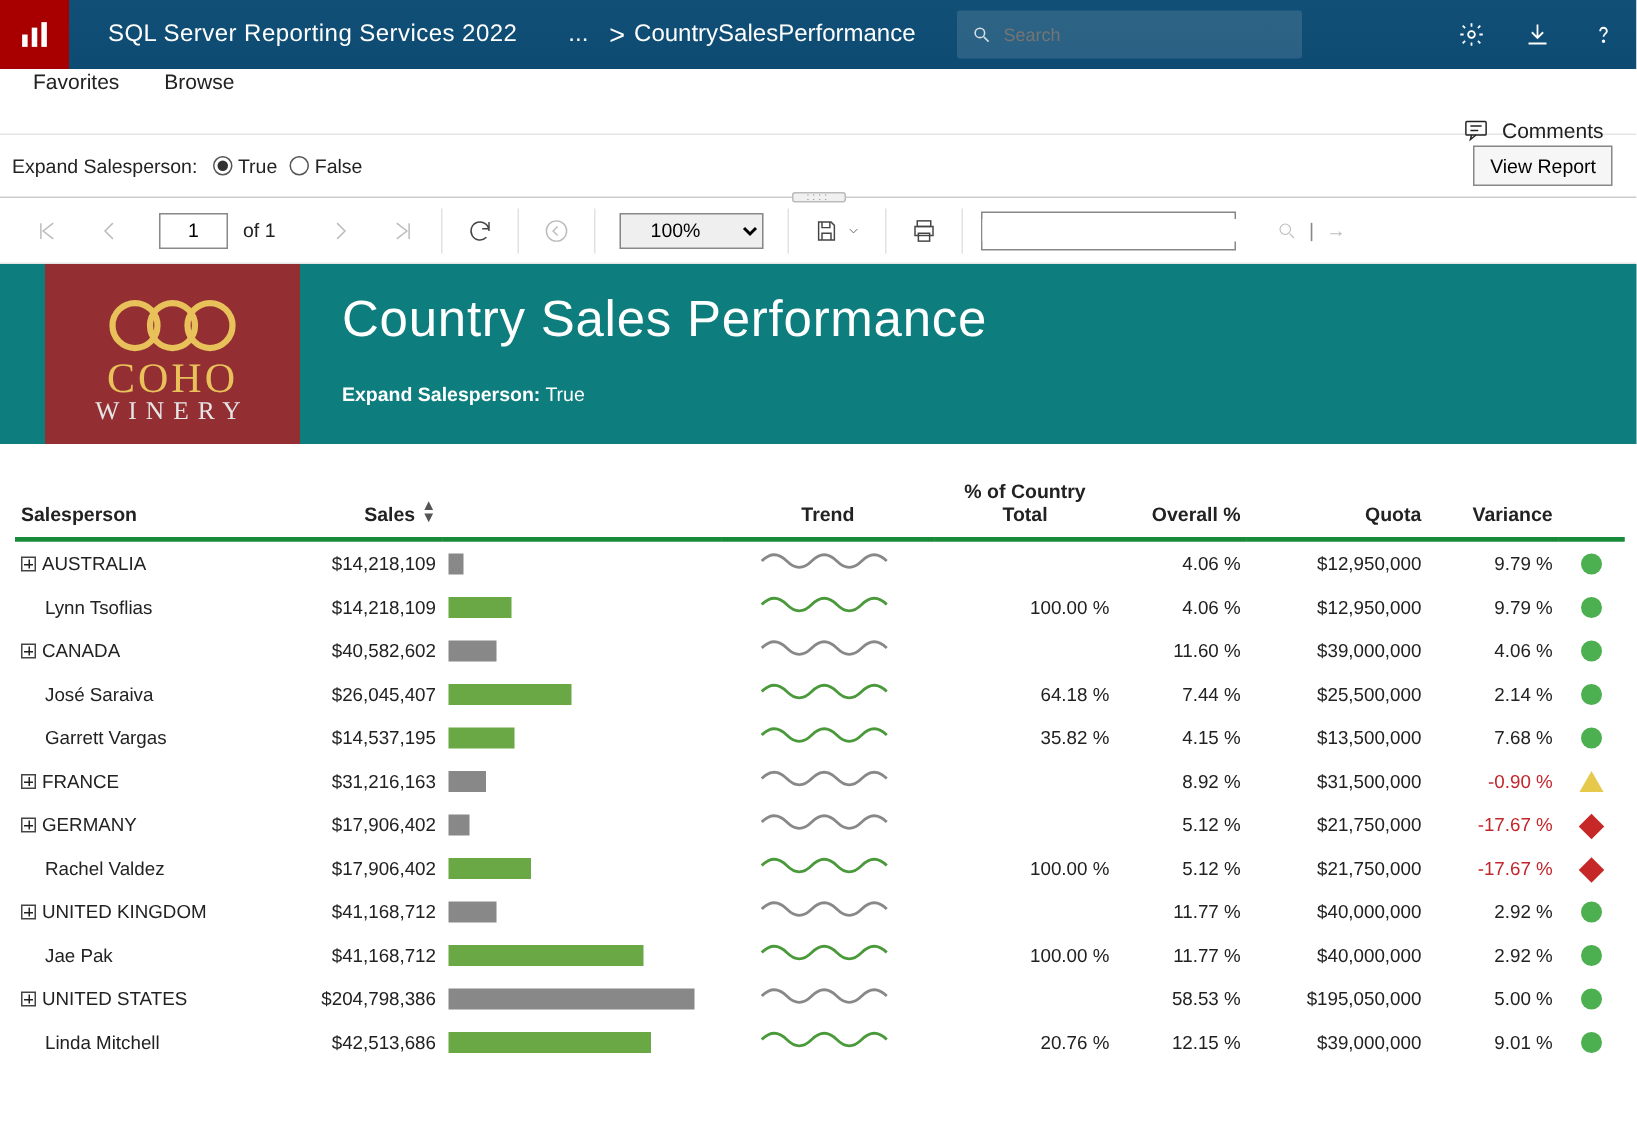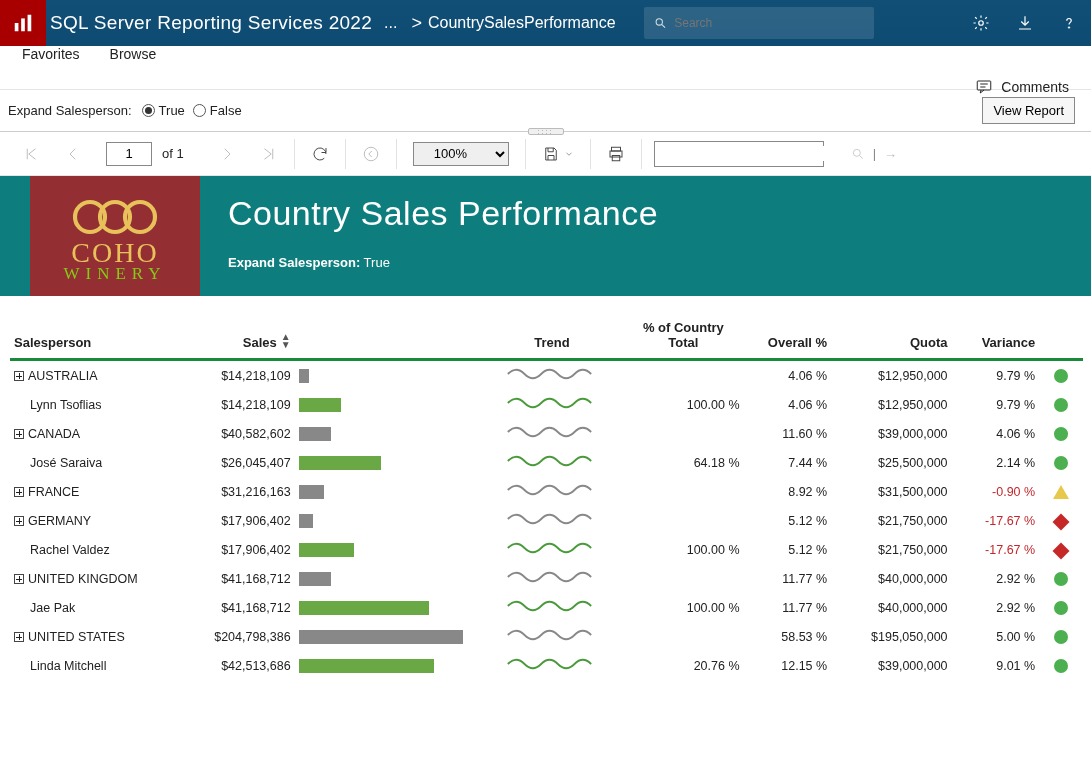--- a/index.html
+++ b/index.html
@@ -2,21 +2,21 @@
 <html><head>
 <meta charset="utf-8">
 <style>
   * { box-sizing: border-box; margin: 0; padding: 0; }
   body { font-family: "Segoe UI", Arial, sans-serif; font-size: 13px; color: #222; background: #fff; width: 1091px; }
   
   
   .topbar { background: #0e4c73; background: linear-gradient(#114f76,#0d4b72); height: 46px; display:flex; align-items:center; color:#fff; }
   .logo-box { width:46px; height:46px; background:#a80000; display:flex; align-items:center; justify-content:center; }
   .logo-box svg { width:22px; height:22px; fill:#fff; }
-  .app-title { padding: 0 4px; font-size:19px; font-weight: 400; letter-spacing: .3px; }
+  .app-title { padding: 0 26px; font-size:16px; font-weight: 400; letter-spacing: .3px; }
   .breadcrumb-ellipsis { padding:0 8px; font-size:16px; }
   .bc-sep { padding:0 6px; font-size:18px; font-weight:300; }
   .bc-page { font-size:16px; }
   .search-wrap { margin-left: 28px; display:flex; align-items:center; background:rgba(255,255,255,.12); height:32px; width:230px; border-radius:2px; padding:0 10px; }
   .search-wrap svg { width:14px; height:14px; fill:#fff; opacity:.8; margin-right:8px;}
   .search-wrap input { background:transparent; border:0; color:#fff; outline:none; font-size:12px; width:100%; }
   .top-spacer { flex:1; }
   .top-icon { width:44px; height:46px; display:flex; align-items:center; justify-content:center; cursor:pointer; }
   .top-icon svg { width:18px; height:18px; fill:#fff; stroke:#fff; }
   
@@ -54,21 +54,21 @@
   
   .report-wrap { position:relative; height: 560px; overflow-y:scroll; }
   .report-wrap::-webkit-scrollbar { width:16px; }
   .report-wrap::-webkit-scrollbar-track { background:#f0f0f0; }
   .report-wrap::-webkit-scrollbar-thumb { background:#c6c6c6; }
   
   .banner { background:#0e7d7d; color:#fff; padding:0 0 0 0; height:120px; display:flex; align-items:stretch; }
   .coho { width:170px; height:120px; background:#932f33; display:flex; flex-direction:column; align-items:center; justify-content:center; margin:0 0 0 30px;}
   .coho-rings { width:100px; height:42px; margin-top:6px;}
   .coho-text { font-family: Georgia, serif; color:#e8c15a; font-size:28px; letter-spacing:2px; line-height:.95; text-align:center; margin-top:2px;}
-  .coho-text .sub { font-size:17px; letter-spacing:6px; display:block; color:#84cc16;}
+  .coho-text .sub { font-size:17px; letter-spacing:6px; display:block; color:#e5e5e5;}
   .banner-right { padding:18px 0 0 28px; }
   .banner-title { font-size:34px; font-weight:300; letter-spacing:.5px; }
   .banner-sub { margin-top:22px; font-size:13px; }
   .banner-sub b { font-weight:600; }
   
   
   .tbl { width: calc(100% - 18px); border-collapse:collapse; margin:18px 10px 0 10px; table-layout:fixed;}
   .tbl col.c-sp { width:170px; }
   .tbl col.c-sales { width:90px; }
   .tbl col.c-bar { width:170px; }
@@ -359,20 +359,37 @@
           </td>
           <td class="center trend green"><svg viewBox="0 0 110 24">
               <path d="M2 12 Q 12 2, 22 12 T 42 12 T 62 12 T 82 12 T 102 12"></path>
             </svg></td>
           <td class="right">64.18 %</td>
           <td class="right">7.44 %</td>
           <td class="right">$25,500,000</td>
           <td class="right ">2.14 %</td>
           <td class="center"><span class="ind ok"></span></td>
         </tr>
+        <tr class="detail">
+          <td>Garrett Vargas</td>
+          <td class="right">$14,537,195</td>
+          <td>
+            <div class="bar-cell">
+              <div class="bar green" style="width:25%"></div>
+            </div>
+          </td>
+          <td class="center trend green"><svg viewBox="0 0 110 24">
+              <path d="M2 12 Q 12 2, 22 12 T 42 12 T 62 12 T 82 12 T 102 12"></path>
+            </svg></td>
+          <td class="right">35.82 %</td>
+          <td class="right">4.15 %</td>
+          <td class="right">$13,500,000</td>
+          <td class="right ">7.68 %</td>
+          <td class="center"><span class="ind ok"></span></td>
+        </tr>
         <tr class="group">
           <td><span class="toggle"></span>FRANCE</td>
           <td class="right">$31,216,163</td>
           <td>
             <div class="bar-cell">
               <div class="bar grey" style="width:14%"></div>
             </div>
           </td>
           <td class="center trend grey"><svg viewBox="0 0 110 24">
               <path d="M2 12 Q 12 2, 22 12 T 42 12 T 62 12 T 82 12 T 102 12"></path>

